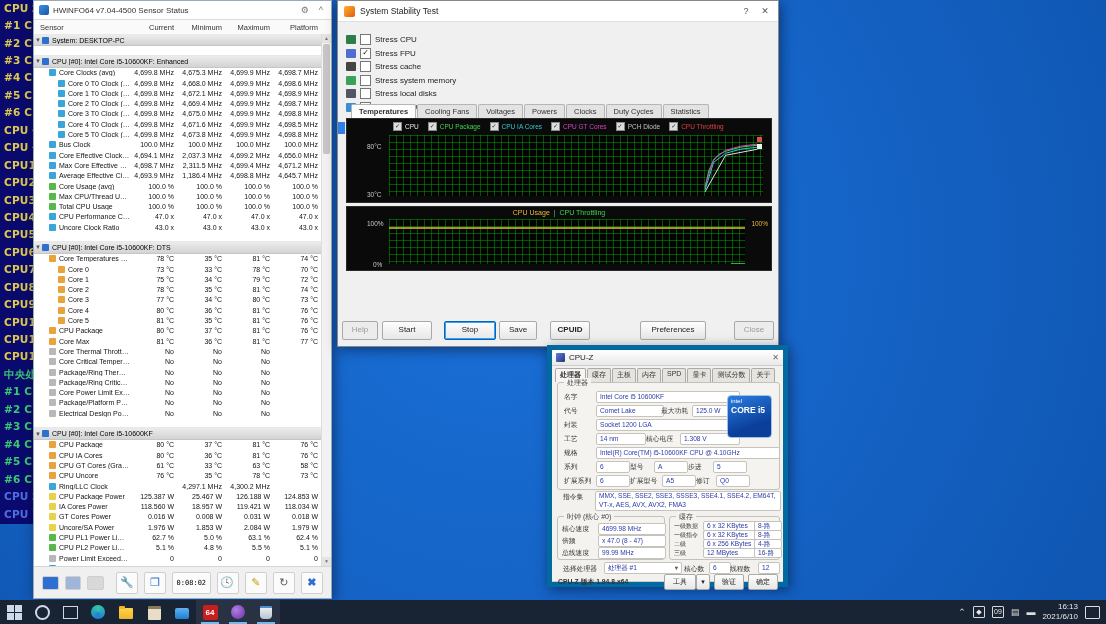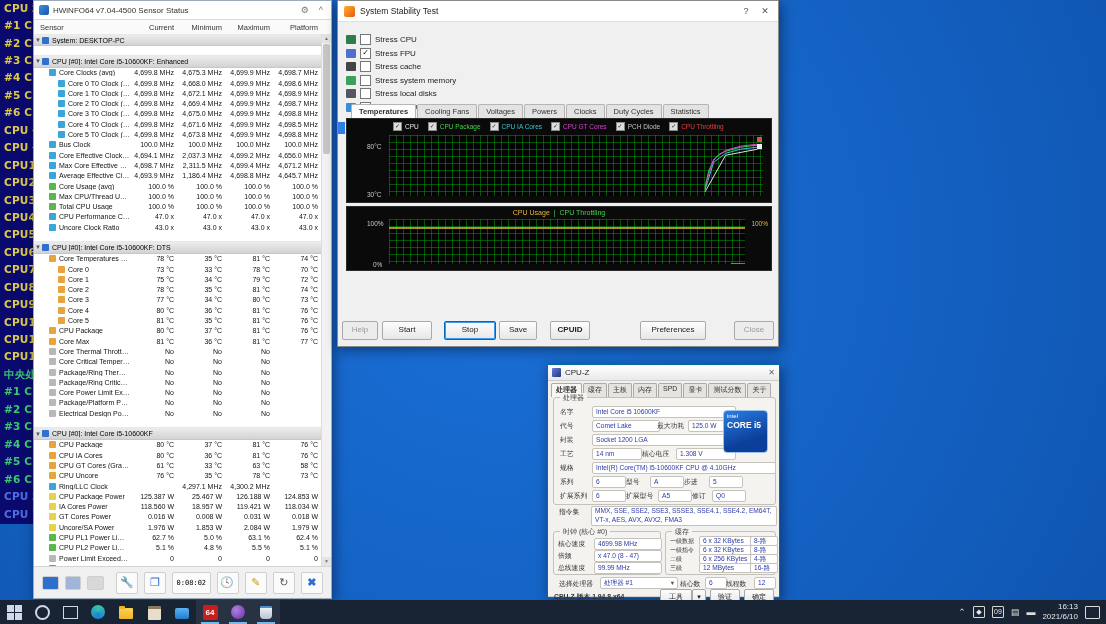--- a/index.html
+++ b/index.html
@@ -65,21 +65,21 @@
   .axlab{position:absolute;font-size:6.5px;color:#c8c8c8;}
   #g2-title{position:absolute;top:2px;left:0;right:0;text-align:center;font-size:7px;}
   #aida-status{position:absolute;left:8px;top:299px;right:8px;display:flex;align-items:center;gap:6px;font-size:8px;color:#111;}
   .lcd{background:#000;border:1px solid #3c3c3c;color:#3fe03f;font-family:"DejaVu Sans Mono",monospace;font-size:7px;height:13px;line-height:13px;padding:0 5px;white-space:nowrap;}
   #aida-btns{position:absolute;left:0;top:320px;width:440px;height:20px;}
   .abtn{position:absolute;height:17px;background:linear-gradient(#fdfdfd,#e7e7e7);border:1px solid #a9a9a9;border-radius:2px;font-size:8px;color:#222;text-align:center;line-height:16px;}
   .abtn.dis{color:#9b9b9b;background:#ececec;}
   .abtn.focus{border:1px solid #0067c0;box-shadow:0 0 0 1px #3d9bf0 inset;}
 
   
-  #cpuz{left:547px;top:364px;width:231px;height:232px;background:#f2f1ee;border:1px solid #0369a1;font-size:7px;color:#222;}
+  #cpuz{left:547px;top:345px;width:231px;height:232px;background:#f2f1ee;border:5px solid #0369a1;font-size:7px;color:#222;}
   .cz-title{height:15px;display:flex;align-items:center;gap:4px;padding:0 4px;background:linear-gradient(#ffffff,#e9e9e9);border-bottom:1px solid #ccc;font-size:8px;}
   .cz-chip{width:9px;height:9px;background:linear-gradient(135deg,#5f7ed8,#27357e);border-radius:1px;flex:none;}
   .cz-title .sp{flex:1;}
   #cz-tabs{display:flex;padding:2px 3px 0;}
   .cz-tab{padding:1px 4px 2px;border:1px solid #aaa;border-bottom:none;border-radius:2px 2px 0 0;background:#e6e4df;margin-right:1px;font-size:7px;color:#333;white-space:nowrap;}
   .cz-tab.on{background:#f7f6f3;font-weight:bold;}
   .cz-box{position:absolute;border:1px solid #c3c1ba;border-radius:3px;background:#f4f3f0;}
   .cz-box>.cap{position:absolute;top:-5px;left:6px;background:#f4f3f0;padding:0 3px;font-size:7px;color:#444;}
   .fld{position:absolute;height:10px;background:#fff;border:1px solid #c5c3bc;border-radius:2px;color:#2a3aa8;font-size:6.6px;line-height:9px;padding:0 3px;overflow:hidden;white-space:nowrap;}
   .flb{position:absolute;font-size:6.8px;color:#333;white-space:nowrap;}

